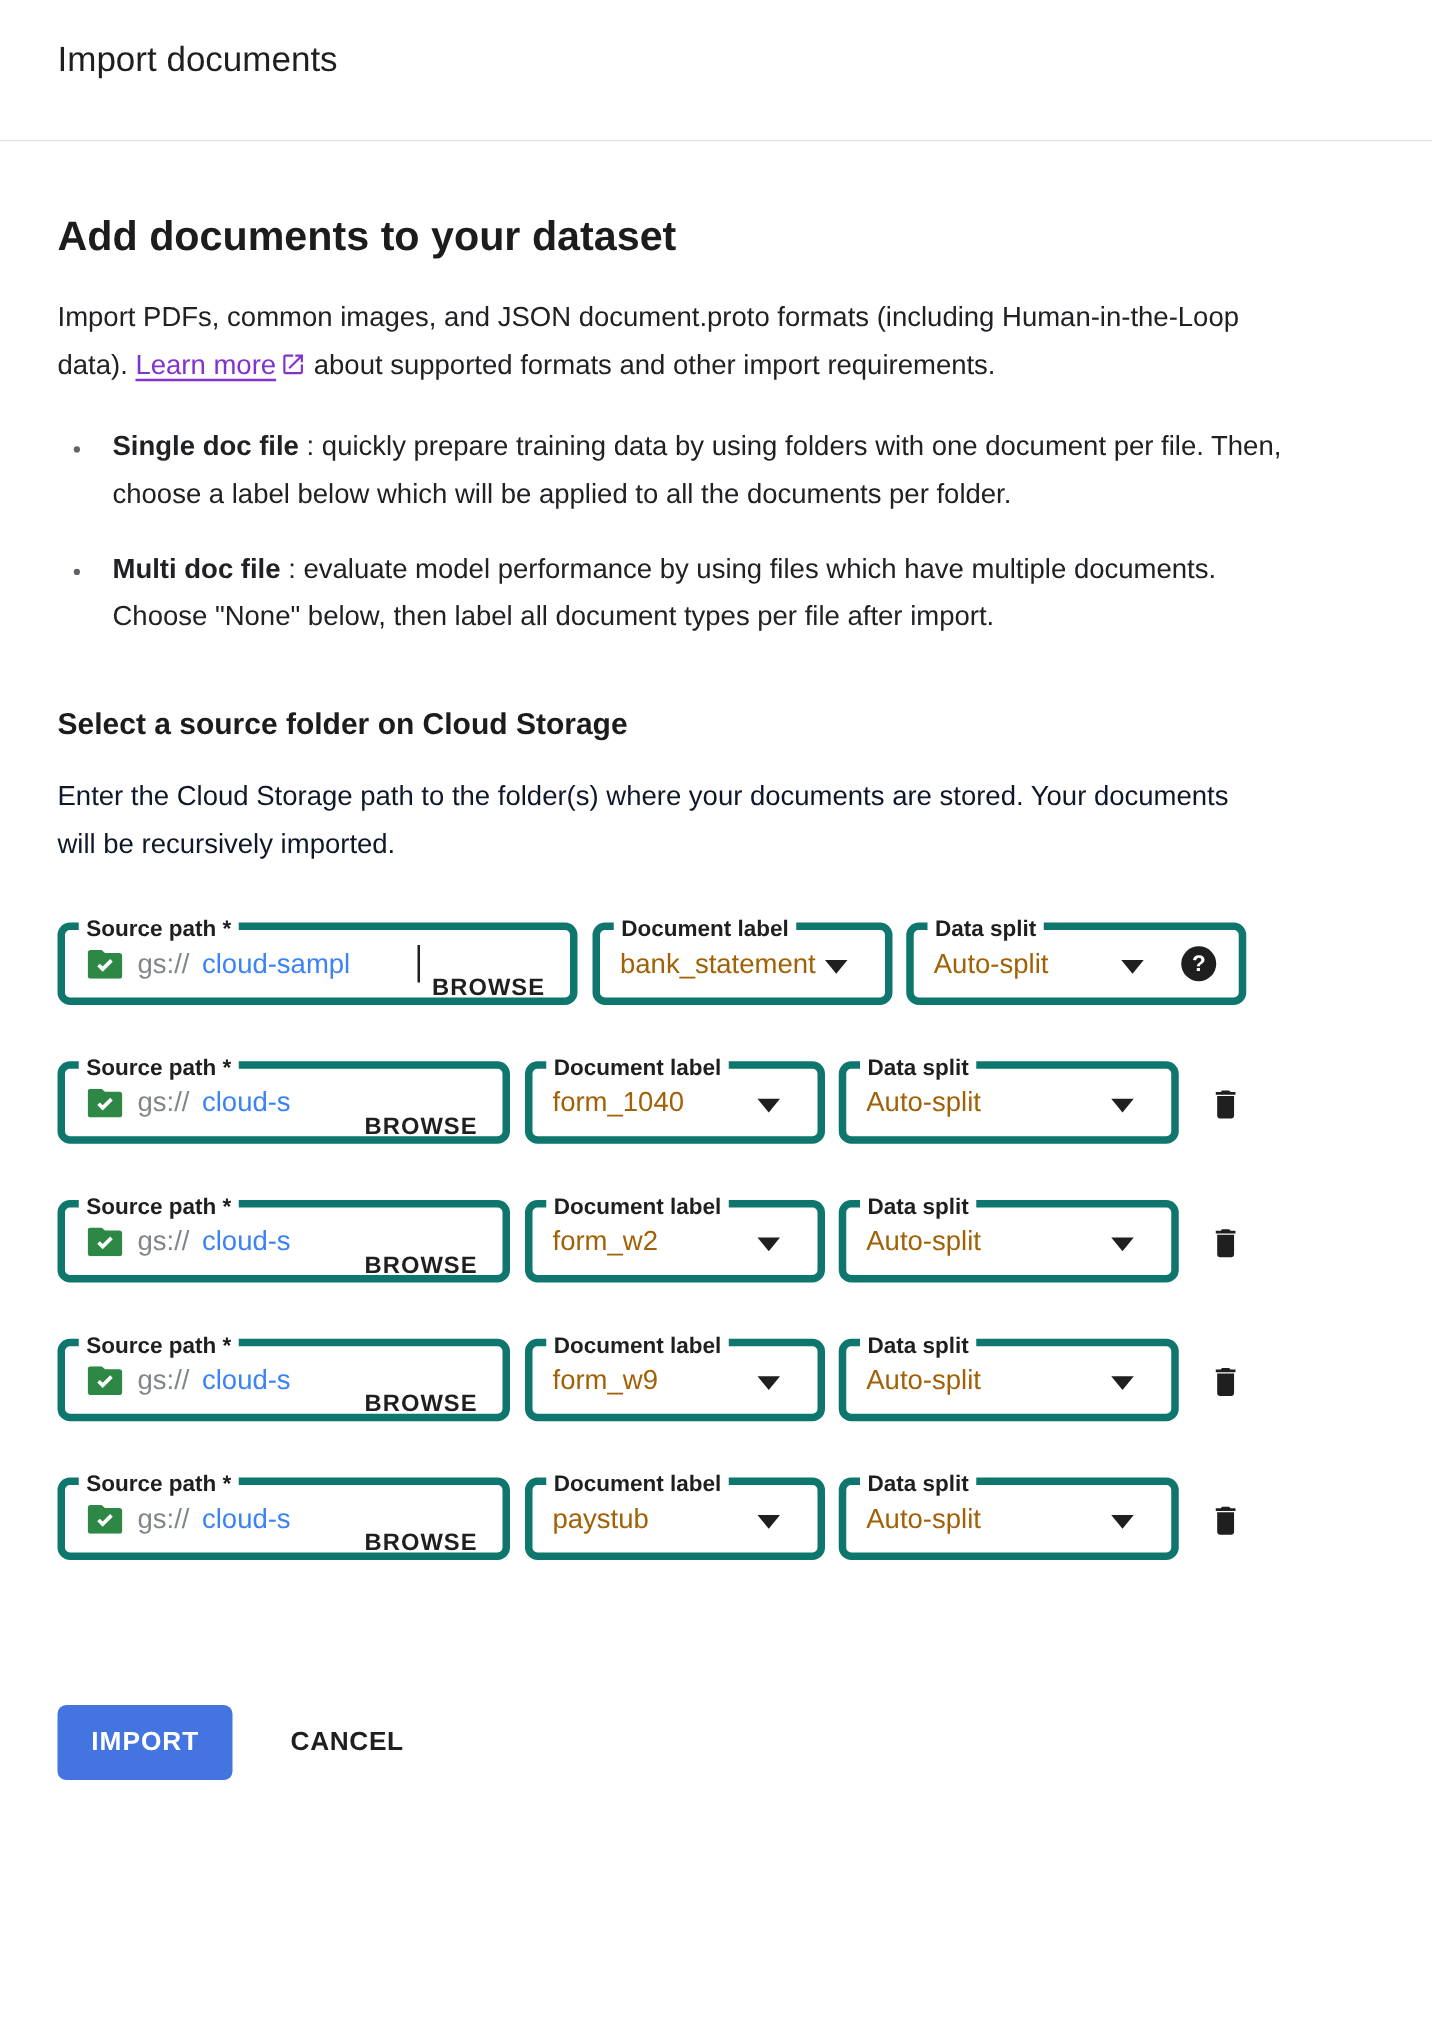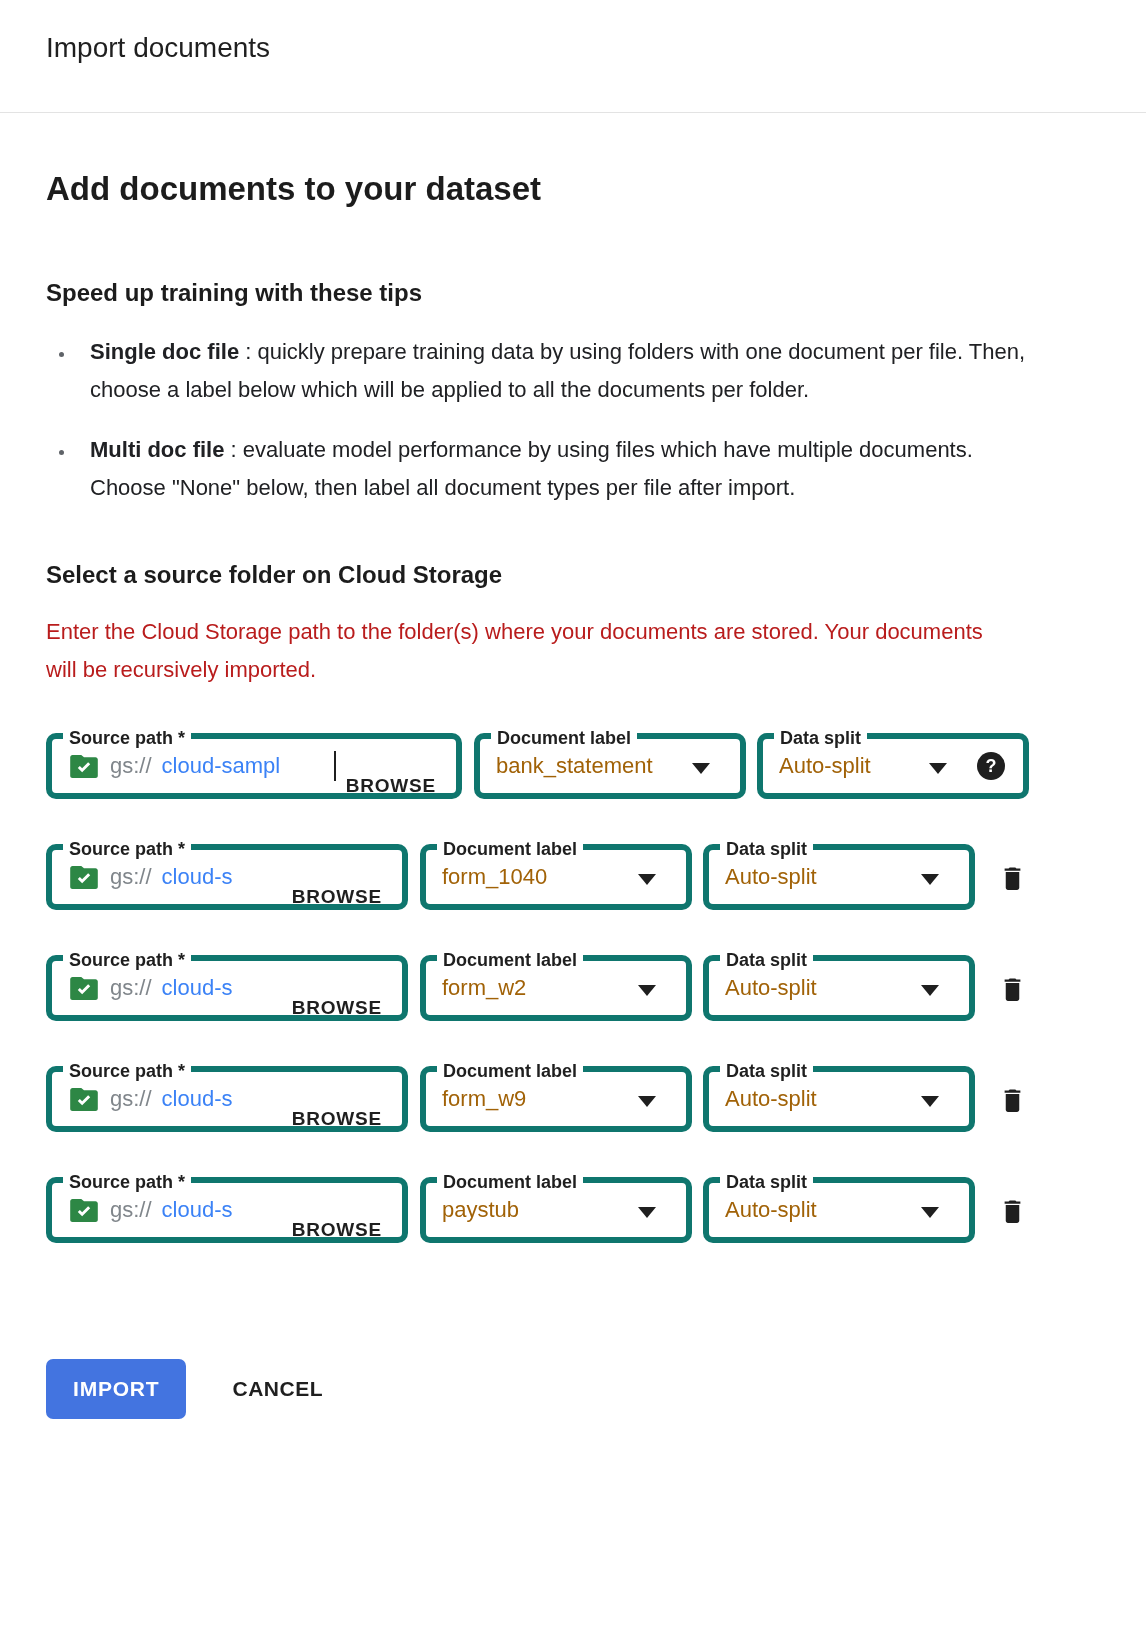--- a/index.html
+++ b/index.html
@@ -39,37 +39,37 @@
   ul.tips-list li {
     max-width: 950px; padding-left: 14px;
     font-size: 22px; line-height: 38px; color: #202124;
   }
   ul.tips-list li::marker { color: #5f6368; font-size: 18px; }
   ul.tips-list li + li { margin-top: 22px; }
   ul.tips-list b { font-weight: 700; }
   h2.source-heading { margin-top: 52px; }
   p.source-desc {
     margin-top: 22px; max-width: 945px;
-    font-size: 22px; line-height: 38px; color: #b91c1c;
+    font-size: 22px; line-height: 38px; color: #0f172a;
   }
   .form-area { margin-top: 44px; }
   .form-row { display: flex; align-items: stretch; margin-bottom: 45px; }
   .field {
     position: relative; height: 66px; background: #fff;
     border: 6px solid #0f766e; border-radius: 10px;
     display: flex; align-items: center; padding: 0 16px;
   }
   .field-label {
     position: absolute; top: -12px; left: 11px;
     background: #fff; padding: 0 6px; white-space: nowrap;
     font-size: 18px; font-weight: 700; color: #1f1f1f; line-height: 22px;
   }
   .source-field { width: 362px; }
   .form-row.row-first .source-field { width: 416px; }
-  .label-field { width: 272px; margin-left: 12px; }
+  .label-field { width: 240px; margin-left: 12px; }
   .split-field { width: 272px; margin-left: 11px; }
   .folder-icon { display: inline-flex; flex: none; margin-left: 2px; }
   .gs-prefix { color: #80868b; font-size: 22px; margin: 0 10px 0 12px; flex: none; }
   .path-value {
     font-size: 22px; color: #3b82f6; flex: 1 1 auto;
     white-space: nowrap; overflow: hidden; min-width: 0;
   }
   .caret-bar { flex: none; width: 2px; height: 30px; background: #1f1f1f; margin-right: 2px; }
   .browse-btn {
     flex: none; border: none; background: transparent; cursor: pointer;
@@ -115,22 +115,24 @@
 </head>
 <body>
 
 <header class="dialog-header">
   <h2>Import documents</h2>
 </header>
 
 <main>
   <h1 class="page-title">Add documents to your dataset</h1>
 
-
-  <h2 class="section-heading tips-heading">Speed up training with these tips</h2>
+  <p class="intro"><span>Import PDFs, common images, and JSON document.proto formats (including Human-in-the-Loop data). </span><a class="learn-more"><span>Learn more</span></a><span class="ext-icon"><svg width="21" height="21" viewBox="0 0 24 24">
+          <path fill="#8133cf" d="M19 19H5V5h7V3H5c-1.1 0-2 .9-2 2v14c0 1.1.9 2 2 2h14c1.1 0 2-.9 2-2v-7h-2v7zM14 3v2h3.6l-9.9 9.9 1.4 1.4L19 6.4V10h2V3h-7z"></path>
+        </svg></span><span> about supported formats and other import requirements.</span></p>
+
   <ul class="tips-list">
     <li><b>Single doc file</b><span> : quickly prepare training data by using folders with one document per file. Then, choose a label below which will be applied to all the documents per folder.</span></li>
     <li><b>Multi doc file</b><span> : evaluate model performance by using files which have multiple documents. Choose "None" below, then label all document types per file after import.</span></li>
   </ul>
 
   <h2 class="section-heading source-heading">Select a source folder on Cloud Storage</h2>
   <p class="source-desc">Enter the Cloud Storage path to the folder(s) where your documents are stored. Your documents will be recursively imported.</p>
 
   <div class="form-area">
   <div class="form-row row-first">

